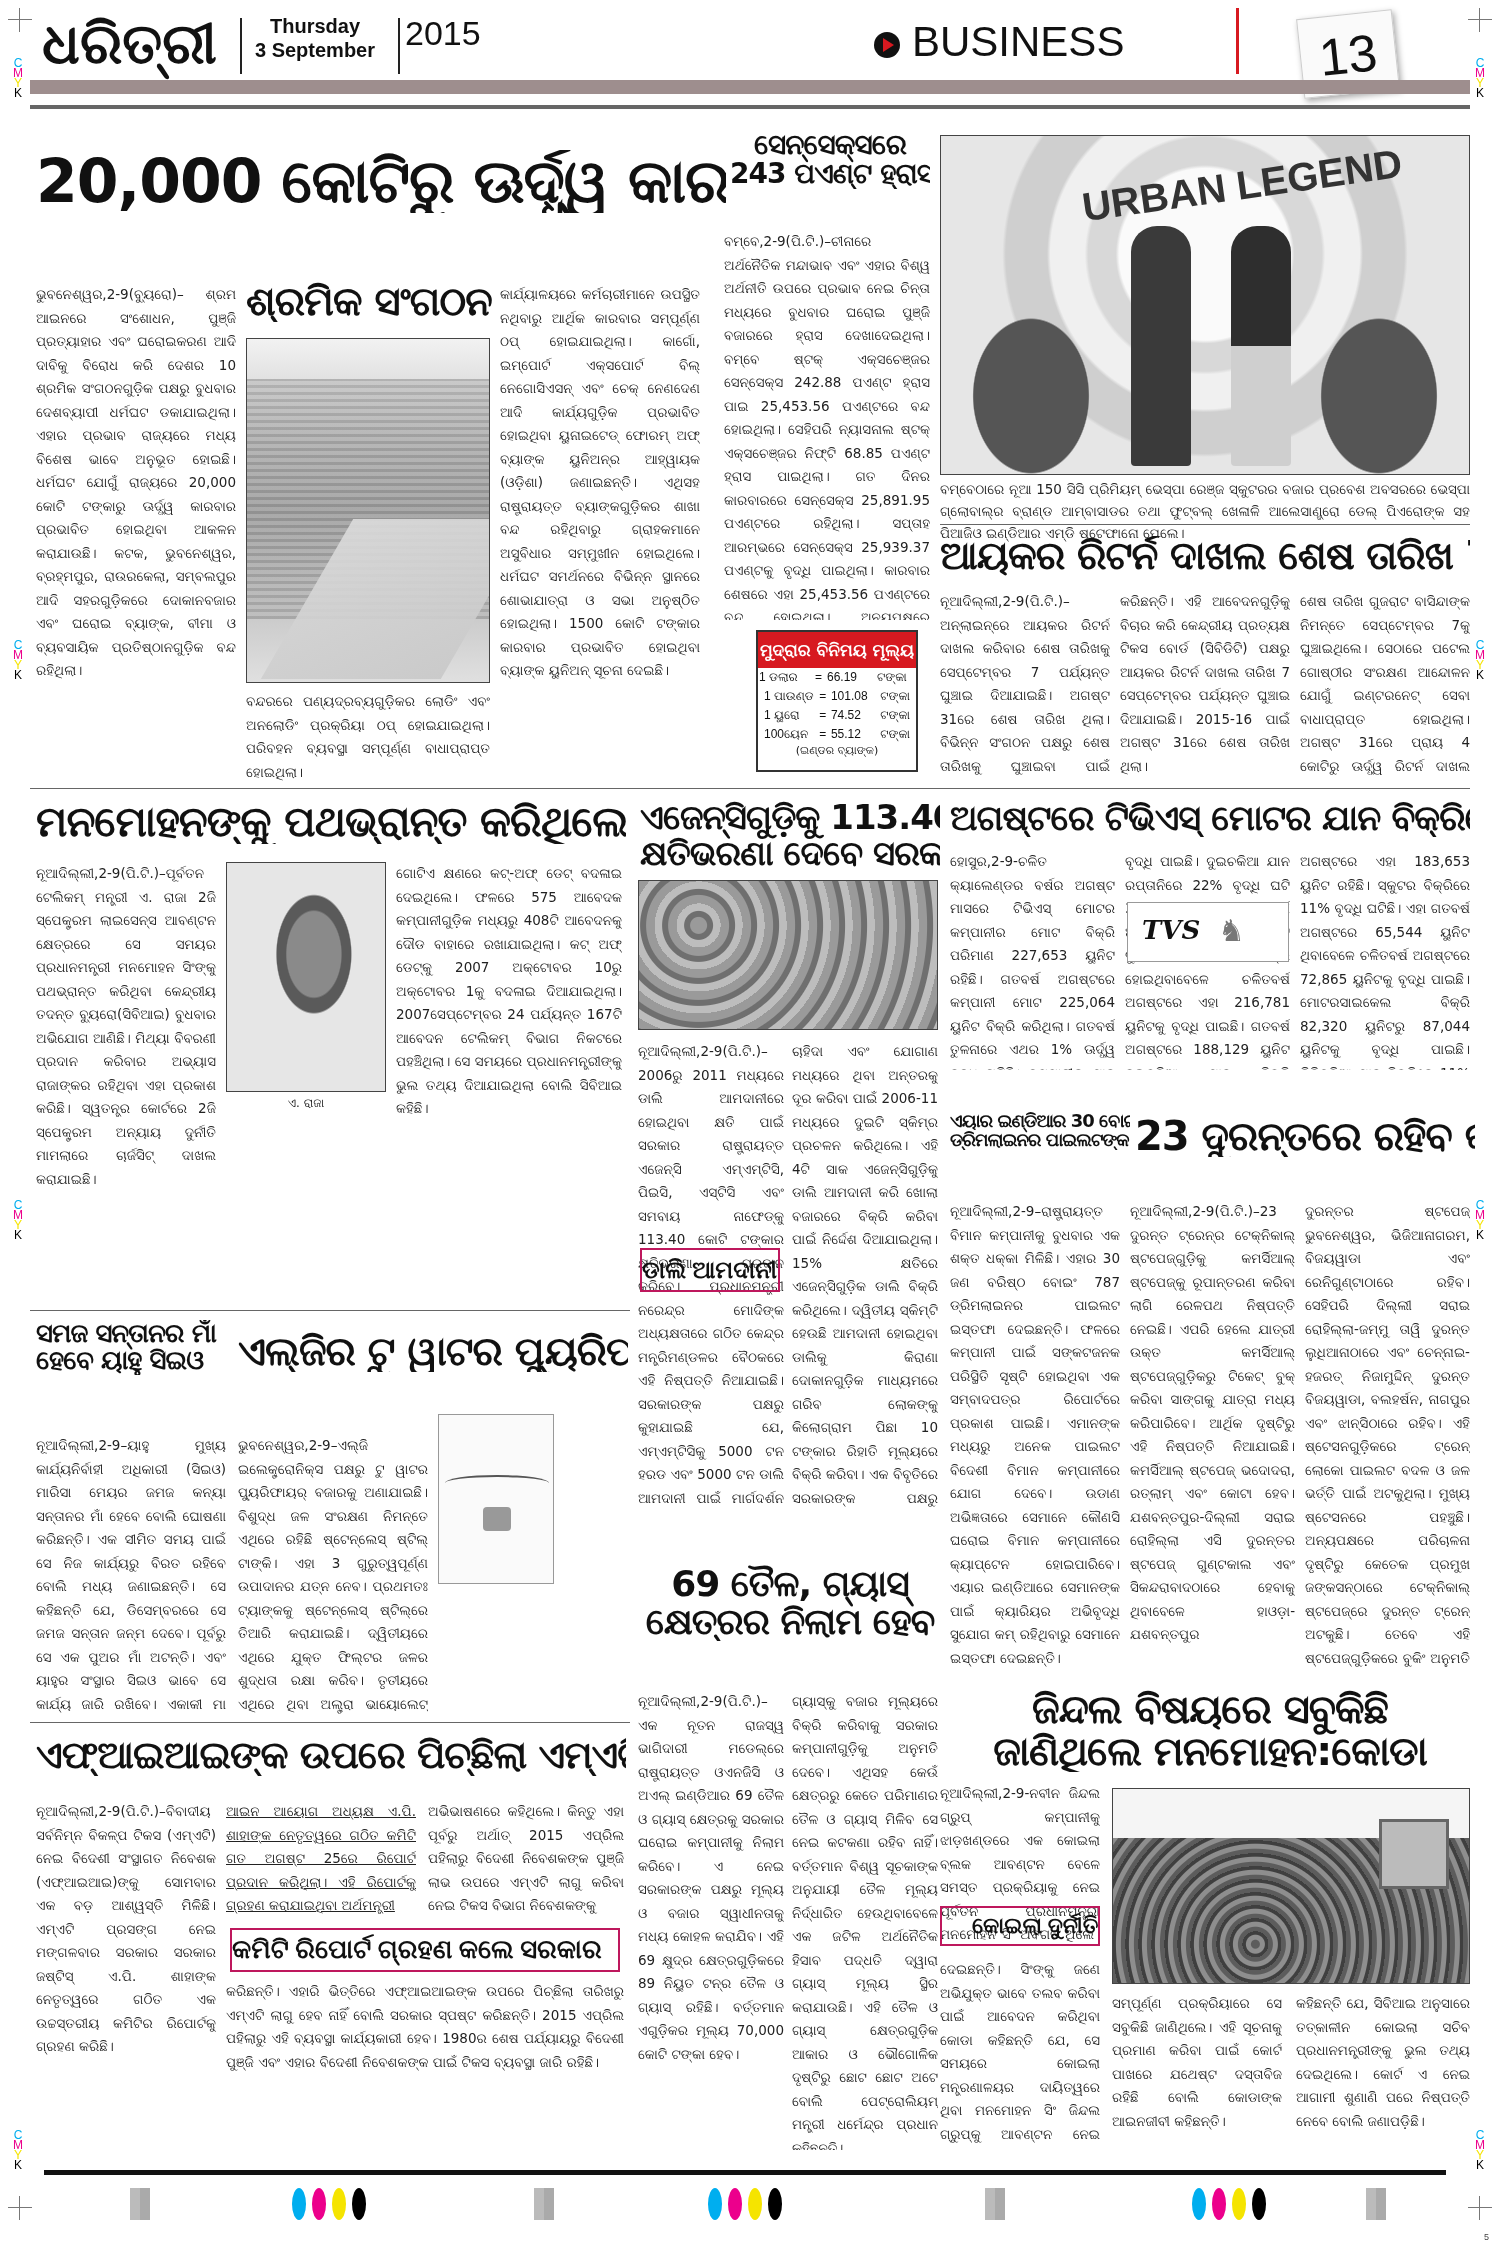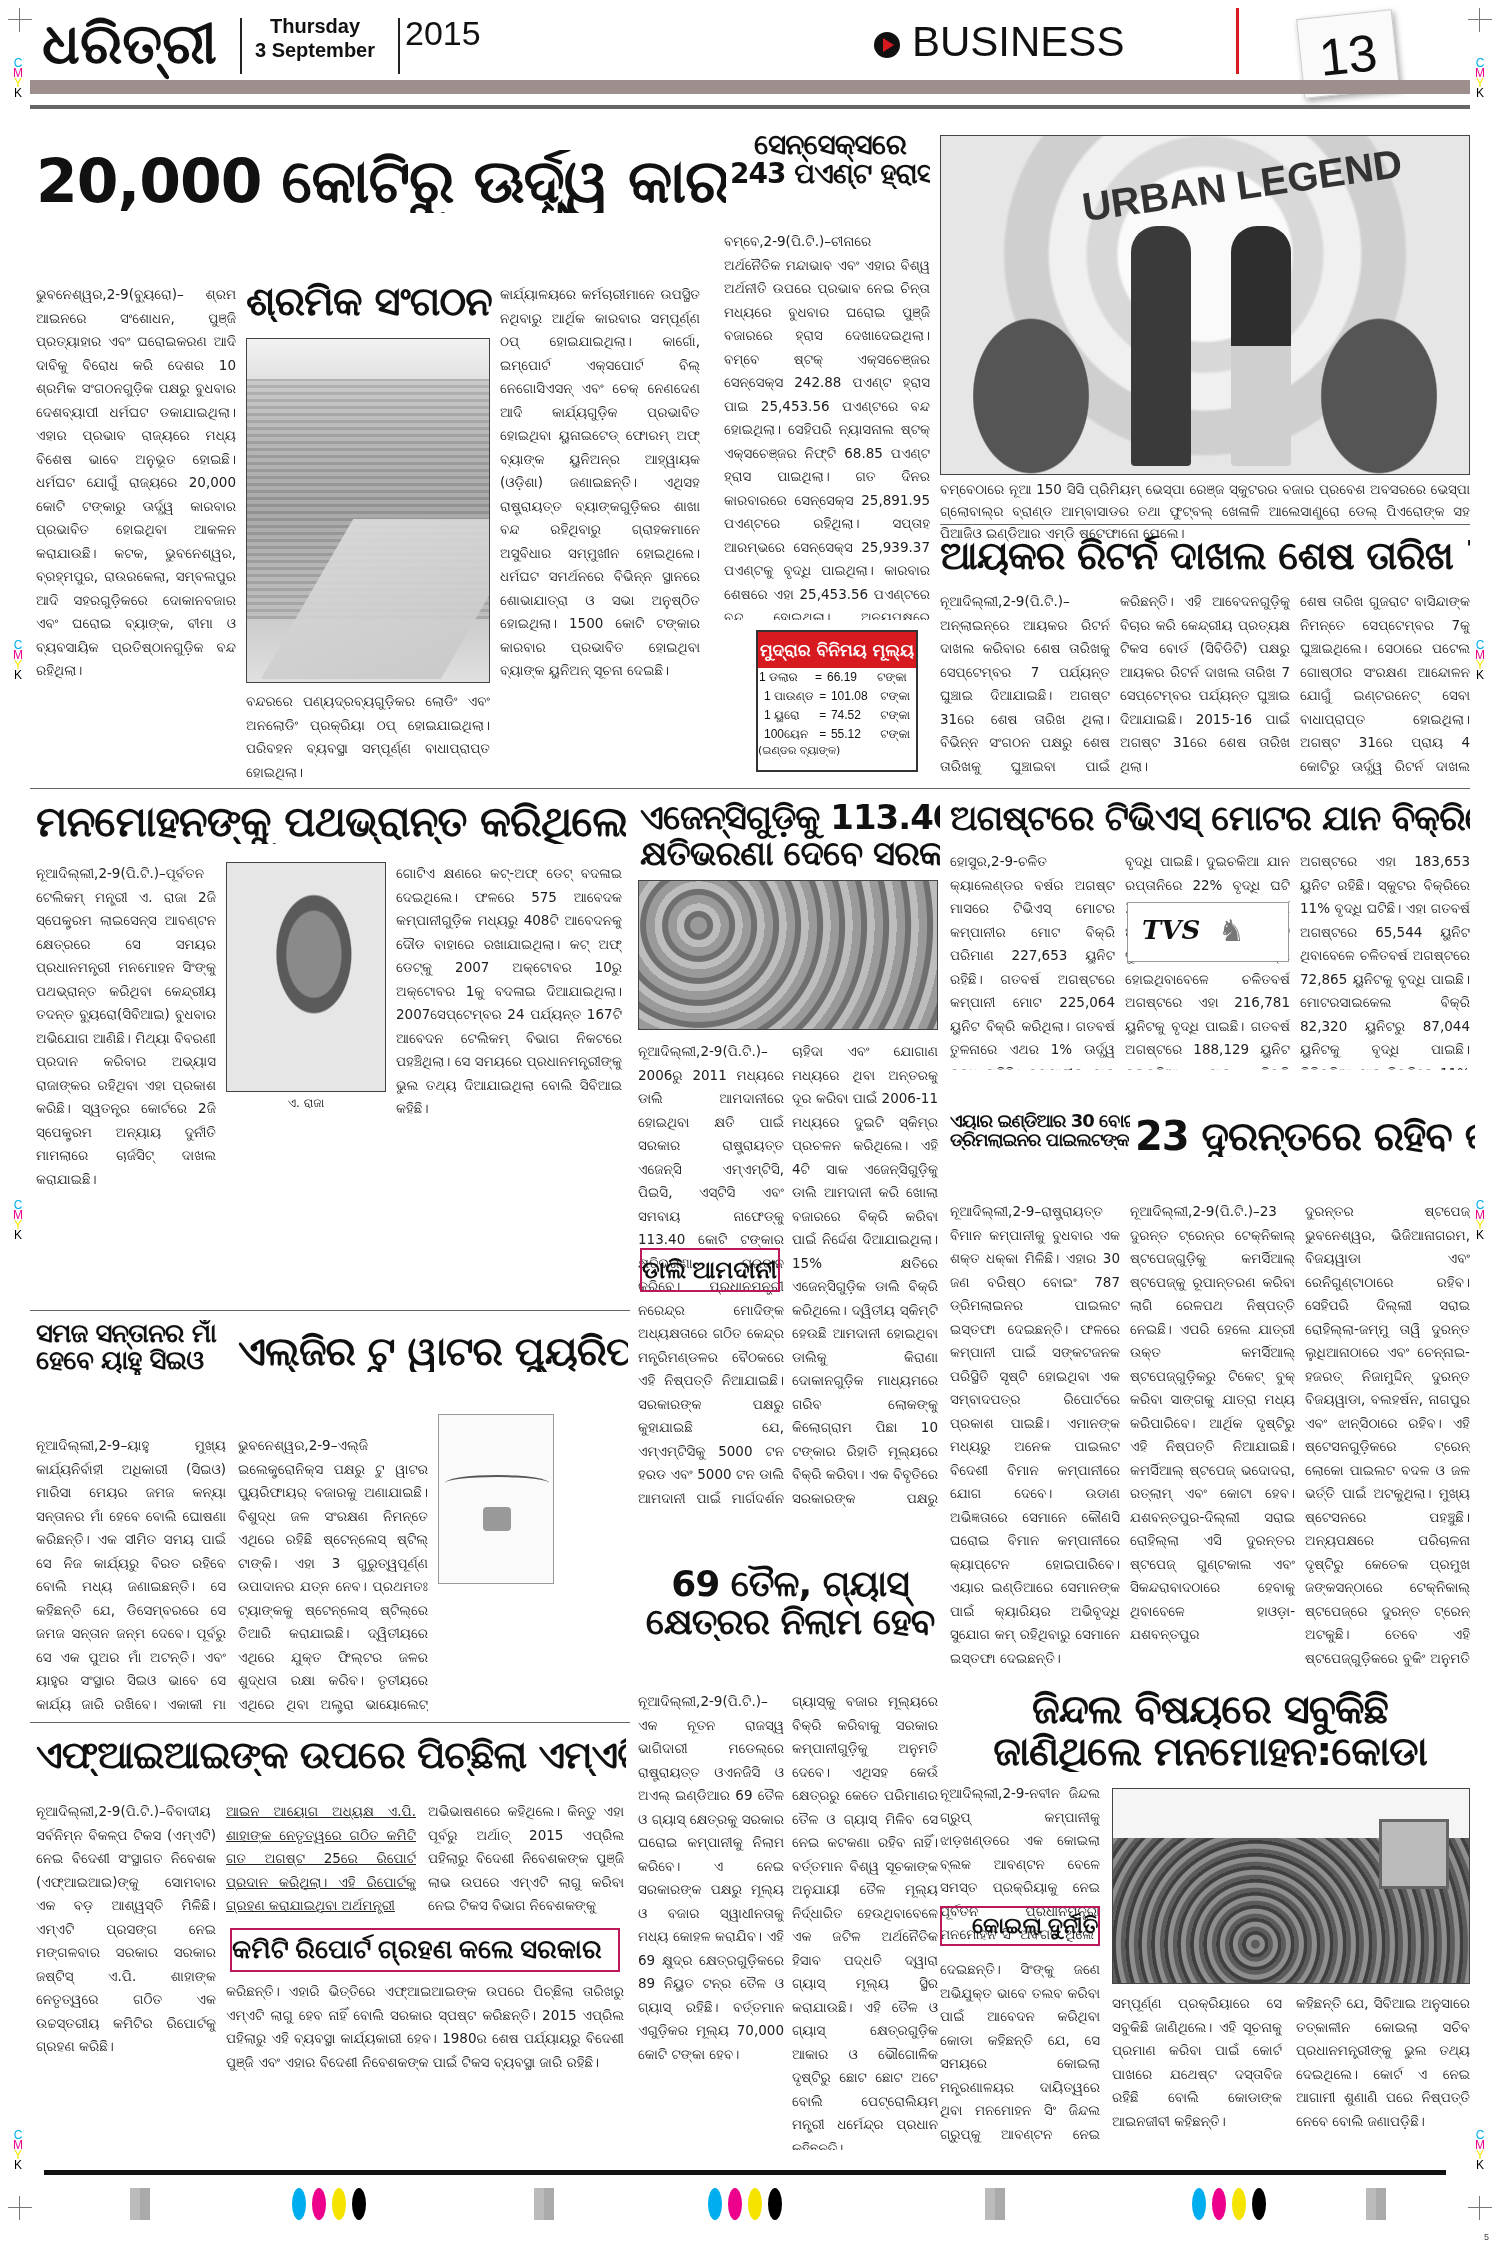--- a/index.html
+++ b/index.html
@@ -150,21 +150,21 @@
       <span class="eq" style="width:12px">=</span>
       <span class="v" style="width:50px">74.52</span>
       <span>ଟଙ୍କା</span>
   </div>
   <div class="fx-row" style="font-size:12px;height:19px;line-height:19px;padding:0 6px">
     <span class="l" style="width:56px">100ୟେନ</span>
       <span class="eq" style="width:12px">=</span>
       <span class="v" style="width:50px">55.12</span>
       <span>ଟଙ୍କା</span>
   </div>
-  <div style="text-align:left;font-size:11px;line-height:14px;">(ଇଣ୍ଡର ବ୍ୟାଙ୍କ)</div>
+  <div style="text-align:center;font-size:11px;line-height:14px;">(ଇଣ୍ଡର ବ୍ୟାଙ୍କ)</div>
 </div>
 
 <figure>
   <div class="photo" style="left:940px;top:135px;width:530px;height:340px;background:radial-gradient(circle at 50% 35%,#fafafa 0 25%,#d8d8d8 26% 34%,#f0f0f0 35% 45%,#cfcfcf 46% 58%,#e6e6e6 59%);">
     <div style="position:absolute;left:140px;top:30px;font-family:'Liberation Sans',sans-serif;font-weight:bold;font-size:40px;line-height:38px;color:#333;transform:rotate(-8deg);">URBAN LEGEND</div>
     <div style="position:absolute;left:0;top:140px;width:180px;height:200px;background:radial-gradient(ellipse at 50% 60%,#555 0 45%,transparent 46%);"></div>
     <div style="position:absolute;right:0;top:140px;width:180px;height:200px;background:radial-gradient(ellipse at 50% 60%,#555 0 45%,transparent 46%);"></div>
     <div style="position:absolute;left:190px;top:90px;width:60px;height:240px;background:#3a3a3a;border-radius:26px 26px 4px 4px;"></div>
     <div style="position:absolute;left:290px;top:90px;width:60px;height:240px;background:linear-gradient(180deg,#2e2e2e 0 50%,#cfcfcf 50%);border-radius:26px 26px 4px 4px;"></div>
   </div>

